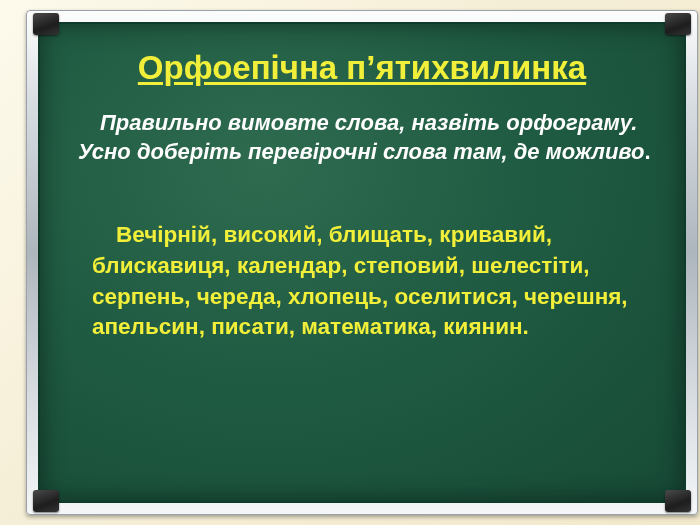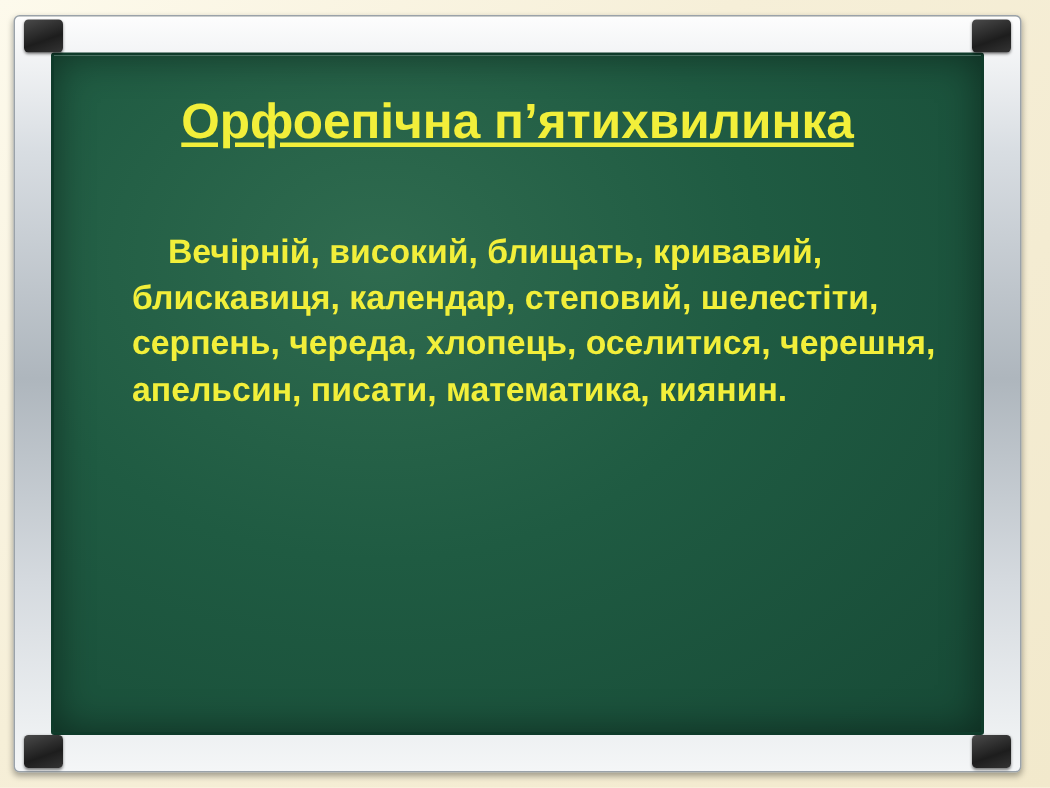--- a/index.html
+++ b/index.html
@@ -17,30 +17,30 @@
   .slide {
     position: relative;
     width: 700px;
     height: 525px;
     background: linear-gradient(135deg, #fdfaec 0%, #f6efd8 40%, #f2e9cc 100%);
   }
 
   
   .board-frame {
     position: absolute;
-    left: 9px;
+    left: 26px;
     top: 10px;
     width: 672px;
     height: 505px;
     box-sizing: border-box;
     border-radius: 4px;
     background: linear-gradient(180deg, #fdfdfd 0%, #d8dde2 18%, #aeb6bd 48%, #d5dadf 75%, #f4f6f7 100%);
     border: 1px solid #9aa2a9;
     box-shadow: 0 2px 4px rgba(0,0,0,0.35);
-    padding: 24px;
+    padding: 11px;
   }
 
   
   .board-surface {
     position: relative;
     width: 100%;
     height: 100%;
     box-sizing: border-box;
     background: radial-gradient(ellipse at 35% 30%, #2f6b4f 0%, #1f5b42 45%, #174a36 100%);
     border: 2px solid #0f3b2a;
@@ -112,20 +112,21 @@
 </head>
 <body>
 
 <div class="slide">
   <div class="board-frame">
     <div class="board-surface">
 
       <div class="content">
         <h1 class="title">Орфоепічна п’ятихвилинка</h1>
 
+        <p class="para-italic"><span>Правильно вимовте слова, назвіть орфограму. Усно доберіть перевірочні слова там, де можливо</span><span class="tail">.</span></p>
 
         <p class="word-list">Вечірній, високий, блищать, кривавий, блискавиця, календар, степовий, шелестіти, серпень, череда, хлопець, оселитися, черешня, апельсин, писати, математика, киянин.</p>
       </div>
 
     </div>
 
     <div class="corner tl"></div>
     <div class="corner tr"></div>
     <div class="corner bl"></div>
     <div class="corner br"></div>

